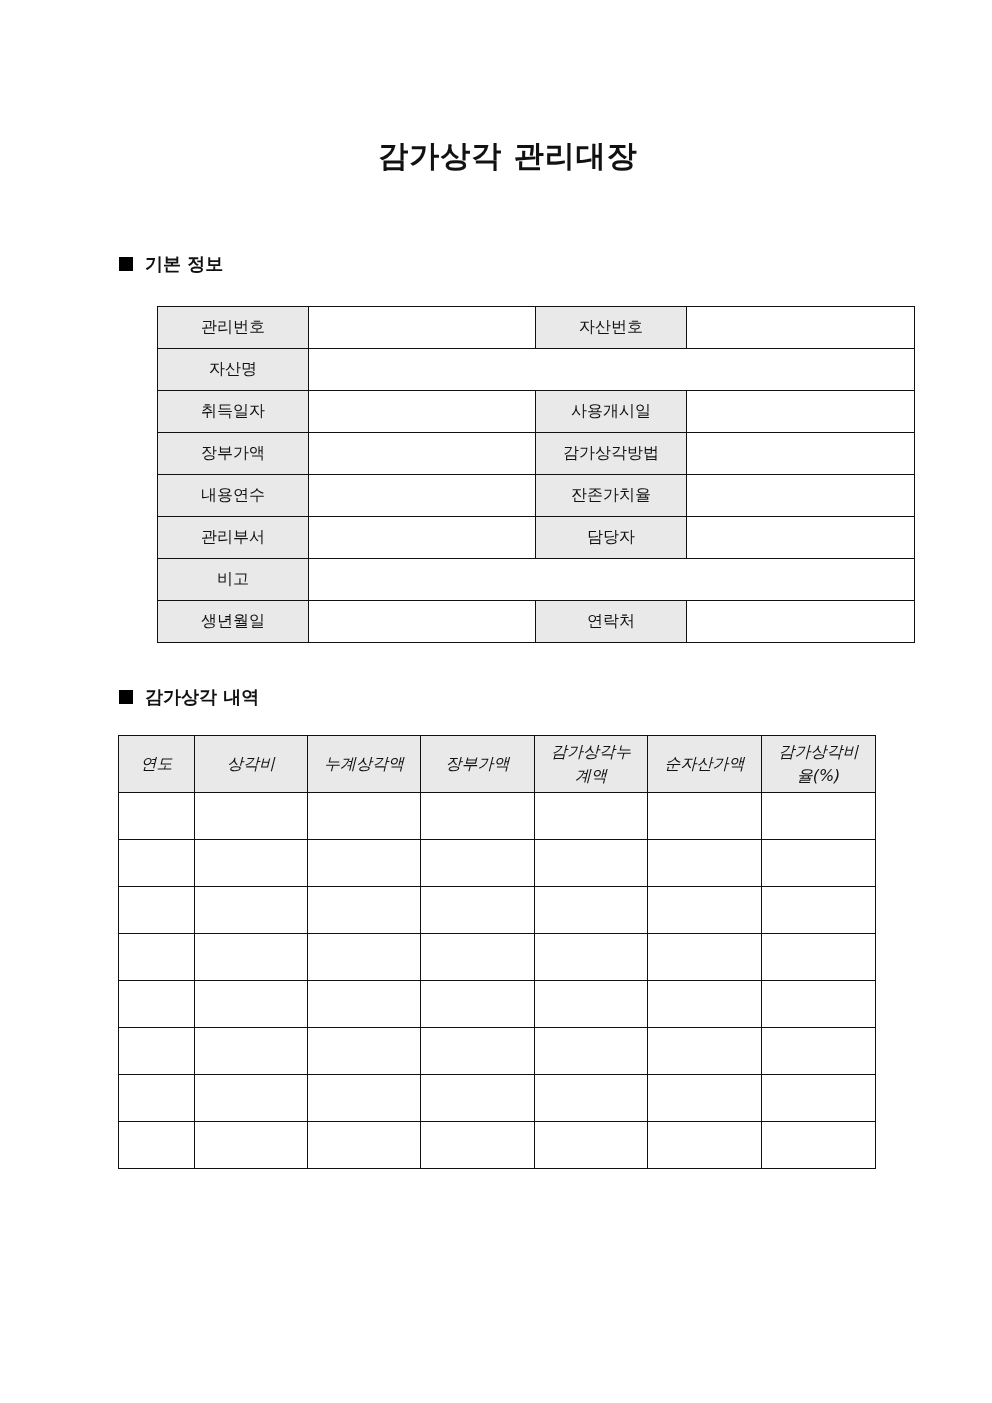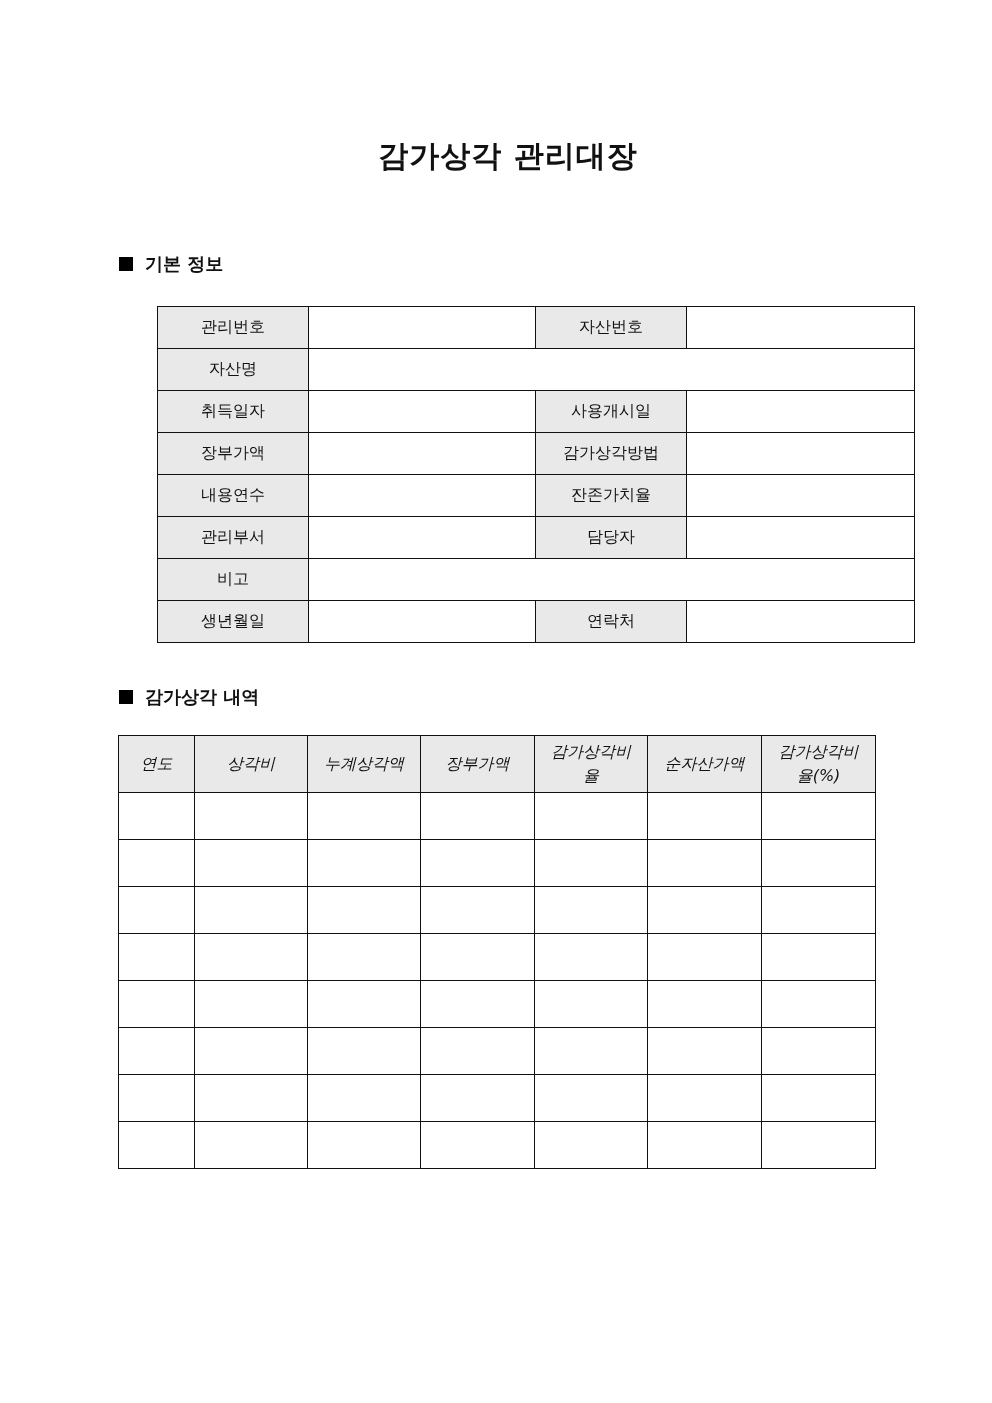--- a/index.html
+++ b/index.html
@@ -97,21 +97,21 @@
       <col style="width:113px">
       <col style="width:114px">
       <col style="width:114px">
   </colgroup>
   <thead>
       <tr id="t2head">
         <th>연도</th>
         <th>상각비</th>
         <th>누계상각액</th>
         <th>장부가액</th>
-        <th style="padding: 0px 10px;">감가상각비율</th>
+        <th style="padding: 0px 10px;">감가상각누계액</th>
         <th>순자산가액</th>
         <th style="padding: 0px 10px; text-align: center;">감가상각비율(%)</th>
       </tr>
     </thead>
   <tbody id="t2body">
       <tr>
         <td></td>
         <td></td>
         <td></td>
         <td></td>

